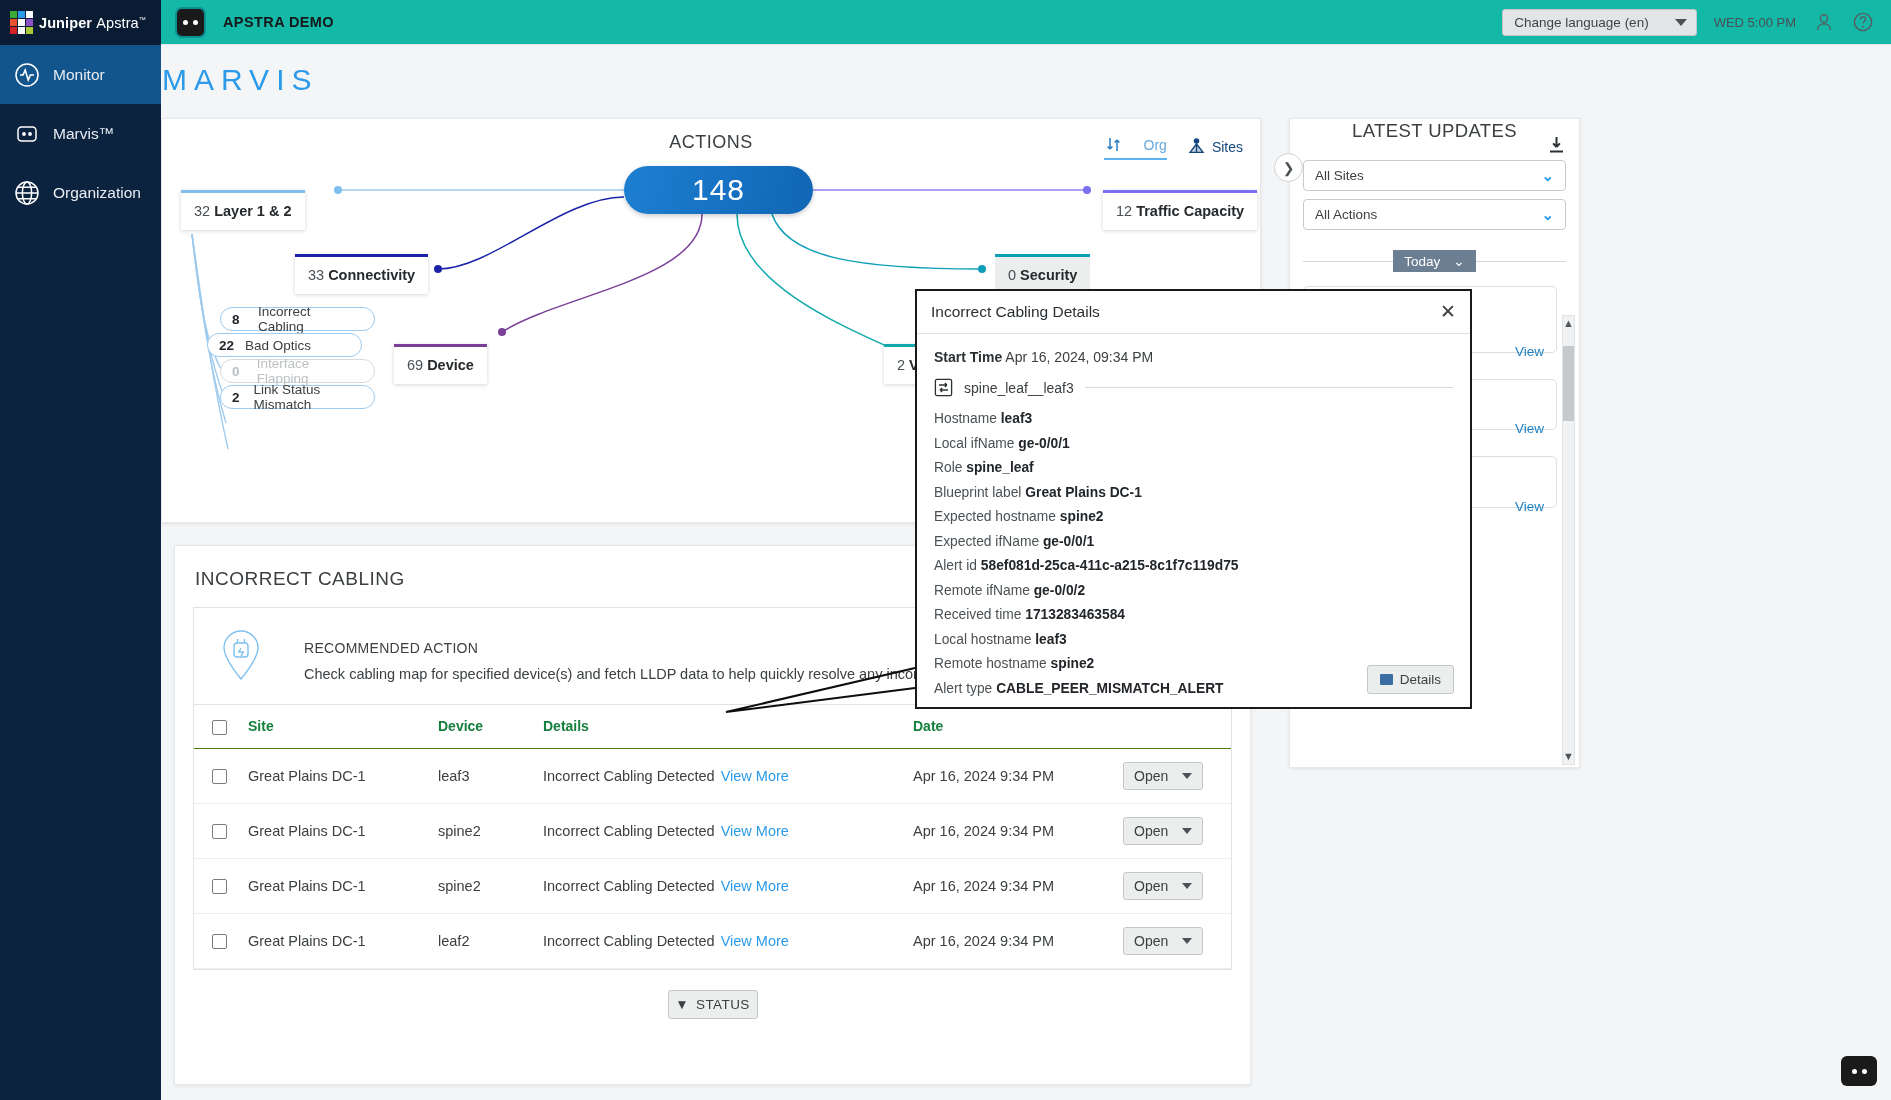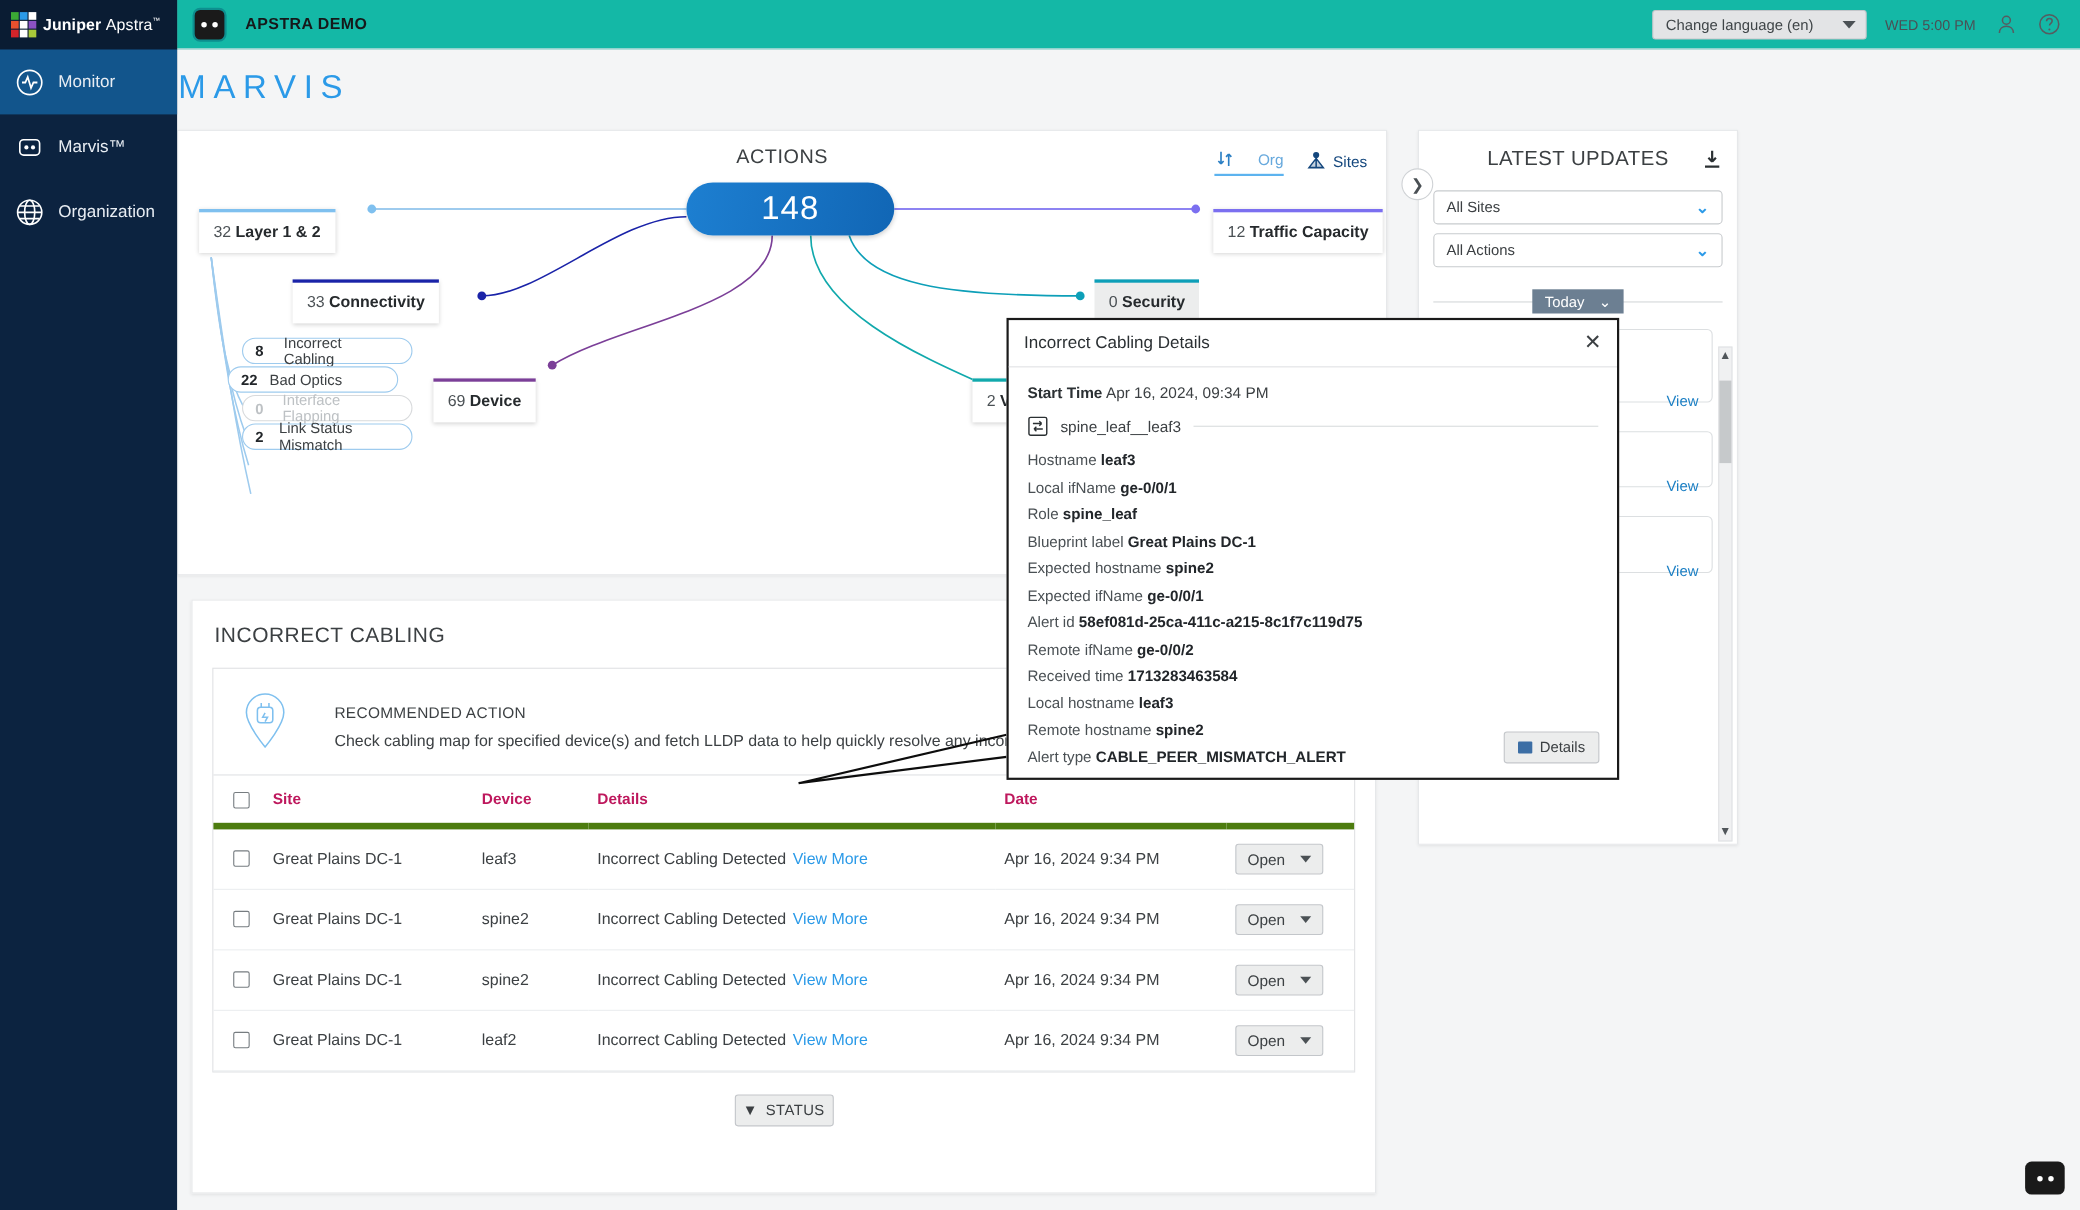--- a/index.html
+++ b/index.html
@@ -128,21 +128,21 @@
 
   svg.links { position: absolute; left: 0; top: 0; width: 1100px; height: 405px; pointer-events: none; }
 
   
   .lu {
     position: absolute; left: 1128px; top: 73px; width: 291px; height: 650px;
     background: #fff; border: 1px solid #e6e8ea; box-shadow: 0 1px 3px rgba(0,0,0,.08);
   }
   .lu-head {
     display: flex; align-items: center; justify-content: center;
-    padding: 14px 0 10px; position: relative;
+    padding: 1px 0 10px; position: relative;
   }
   .lu-title { font-size: 18.5px; color: #3c4043; letter-spacing: .4px; }
   .lu-dl { position: absolute; right: 14px; top: 17px; width: 17px; height: 17px; cursor: pointer; }
   .lu-dl svg { width: 100%; height: 100%; display: block; }
   .lu-sel {
     margin: 8px 13px 0; height: 31px; border: 1px solid #c8cbce; border-radius: 4px;
     display: flex; align-items: center; padding: 0 11px; font-size: 13.5px;
     color: #3c4043; cursor: pointer; background: #fff;
   }
   .lu-sel .chev { margin-left: auto; color: #2b9ae8; font-size: 15px; font-weight: 700; }
@@ -181,22 +181,22 @@
   .ic-inner { margin: 17px 18px 0; border: 1px solid #e0e2e4; }
   .rec-row { display: flex; padding: 20px 22px 22px; align-items: flex-end; gap: 38px;
              border-bottom: 1px solid #e0e2e4; }
   .rec-ico { width: 50px; height: 54px; flex: 0 0 50px; }
   .rec-ico svg { width: 100%; height: 100%; display: block; }
   .rec-h { font-size: 14px; color: #3c4043; letter-spacing: .3px; }
   .rec-b { font-size: 14.5px; color: #3c4043; margin-top: 10px; }
 
   table.ic { width: 100%; border-collapse: collapse; }
   table.ic th {
-    text-align: left; font-size: 14px; color: #be185d; font-weight: 700;
-    padding: 13px 8px; border-bottom: 6px solid #4d7c0f;
+    text-align: left; font-size: 14px; color: #15803d; font-weight: 700;
+    padding: 13px 8px; border-bottom: 1px solid #4d7c0f;
   }
   table.ic td {
     font-size: 14.5px; color: #3c4043; padding: 13px 8px; border-bottom: 1px solid #eceef0;
   }
   .cb { width: 15px; height: 15px; border: 1.5px solid #767c80; display: inline-block;
         border-radius: 2px; cursor: pointer; vertical-align: middle; }
   .vm { color: #2b9ae8; cursor: pointer; margin-left: 6px; }
   .open-btn {
     background: #eceded; border: 1px solid #c3c6ca; border-radius: 3px;
     font-size: 14px; color: #3c4043; padding: 5px 10px; display: inline-flex;
@@ -380,21 +380,21 @@
         <path d="M30 115 C40 200, 48 240, 62 278" stroke="#9ecbee" stroke-width="1.4" fill="none"></path>
         <path d="M30 115 C42 210, 50 258, 64 304" stroke="#9ecbee" stroke-width="1.4" fill="none"></path>
         <path d="M30 115 C44 215, 52 268, 66 330" stroke="#9ecbee" stroke-width="1.4" fill="none"></path>
       </svg>
 
       <div class="hub">148</div>
 
       <div class="node" style="left:19px;  top:71px;  border-top:3px solid #7fc0ef;">
         <span class="num">32</span><b>Layer 1 &amp; 2</b>
       </div>
-      <div class="node" style="left:104px; top:135px; border-top:3px solid #1a23a8;">
+      <div class="node" style="left:133px; top:135px; border-top:3px solid #1a23a8;">
         <span class="num">33</span><b>Connectivity</b>
       </div>
       <div class="node" style="left:232px; top:225px; border-top:3px solid #7b3f98;">
         <span class="num">69</span><b>Device</b>
       </div>
       <div class="node" style="left:941px; top:71px;  border-top:3px solid #7b6ff0;">
         <span class="num">12</span><b>Traffic Capacity</b>
       </div>
       <div class="node node-grey" style="left:833px; top:135px; border-top:3px solid #0d9fb8;">
         <span class="num">0</span><b>Security</b>

